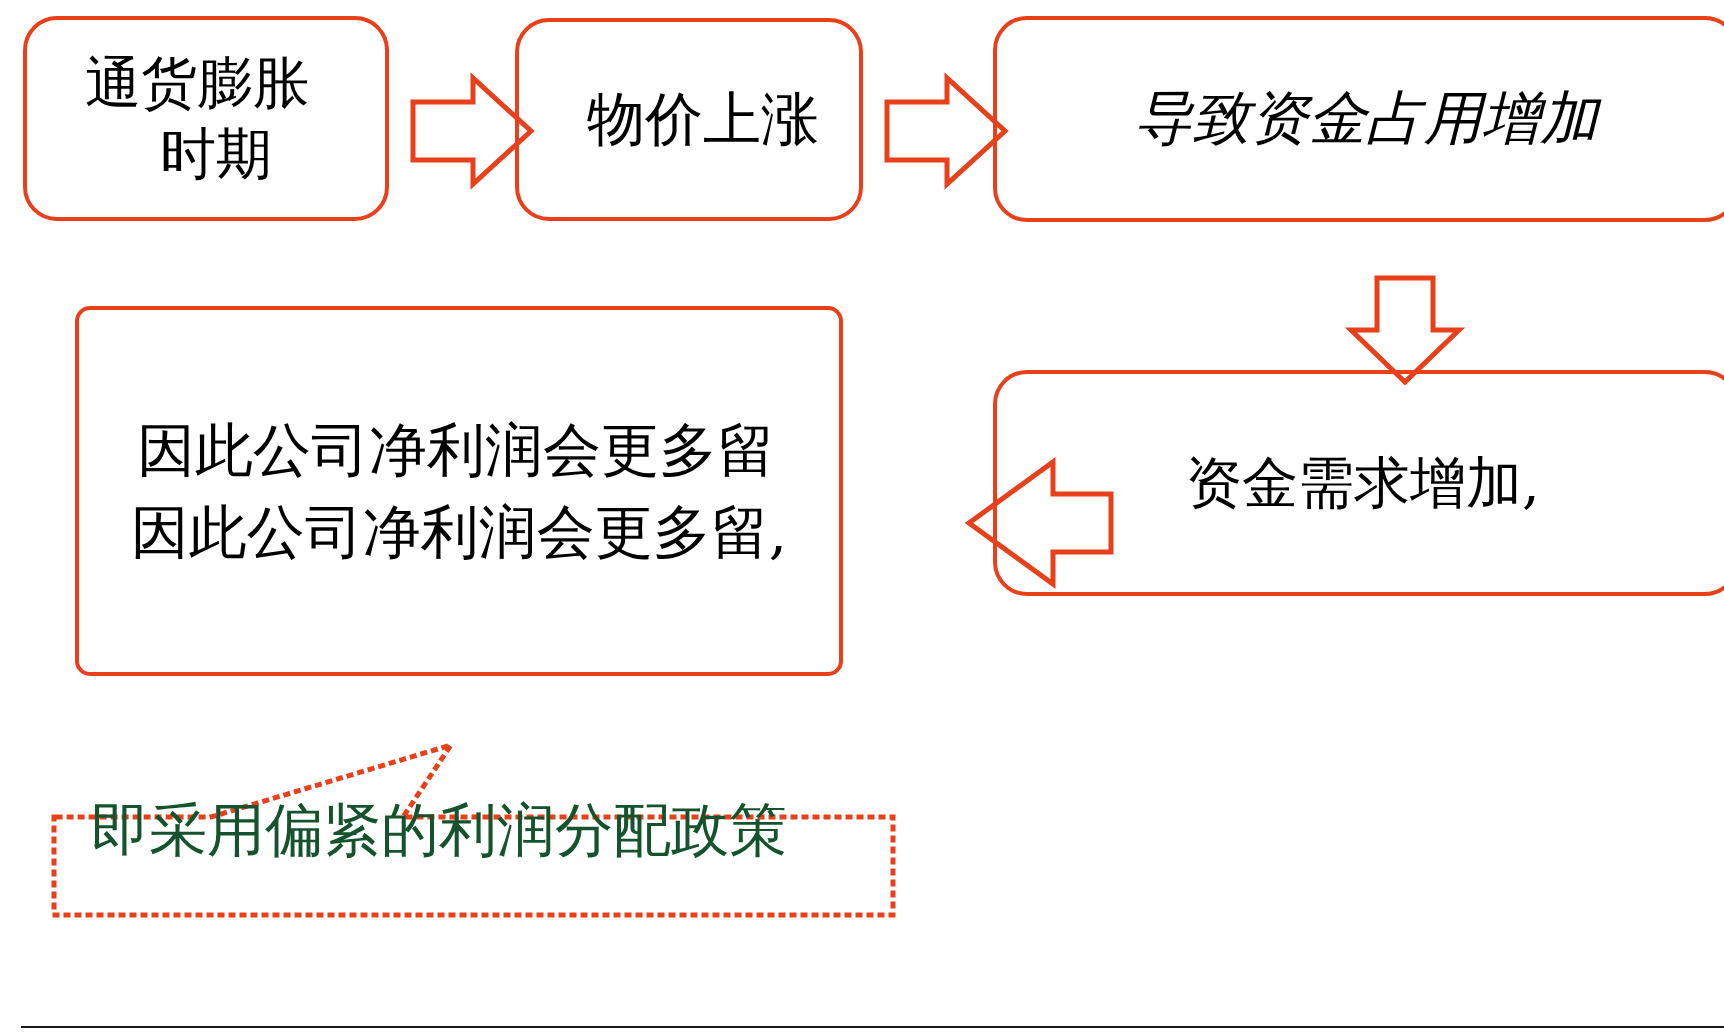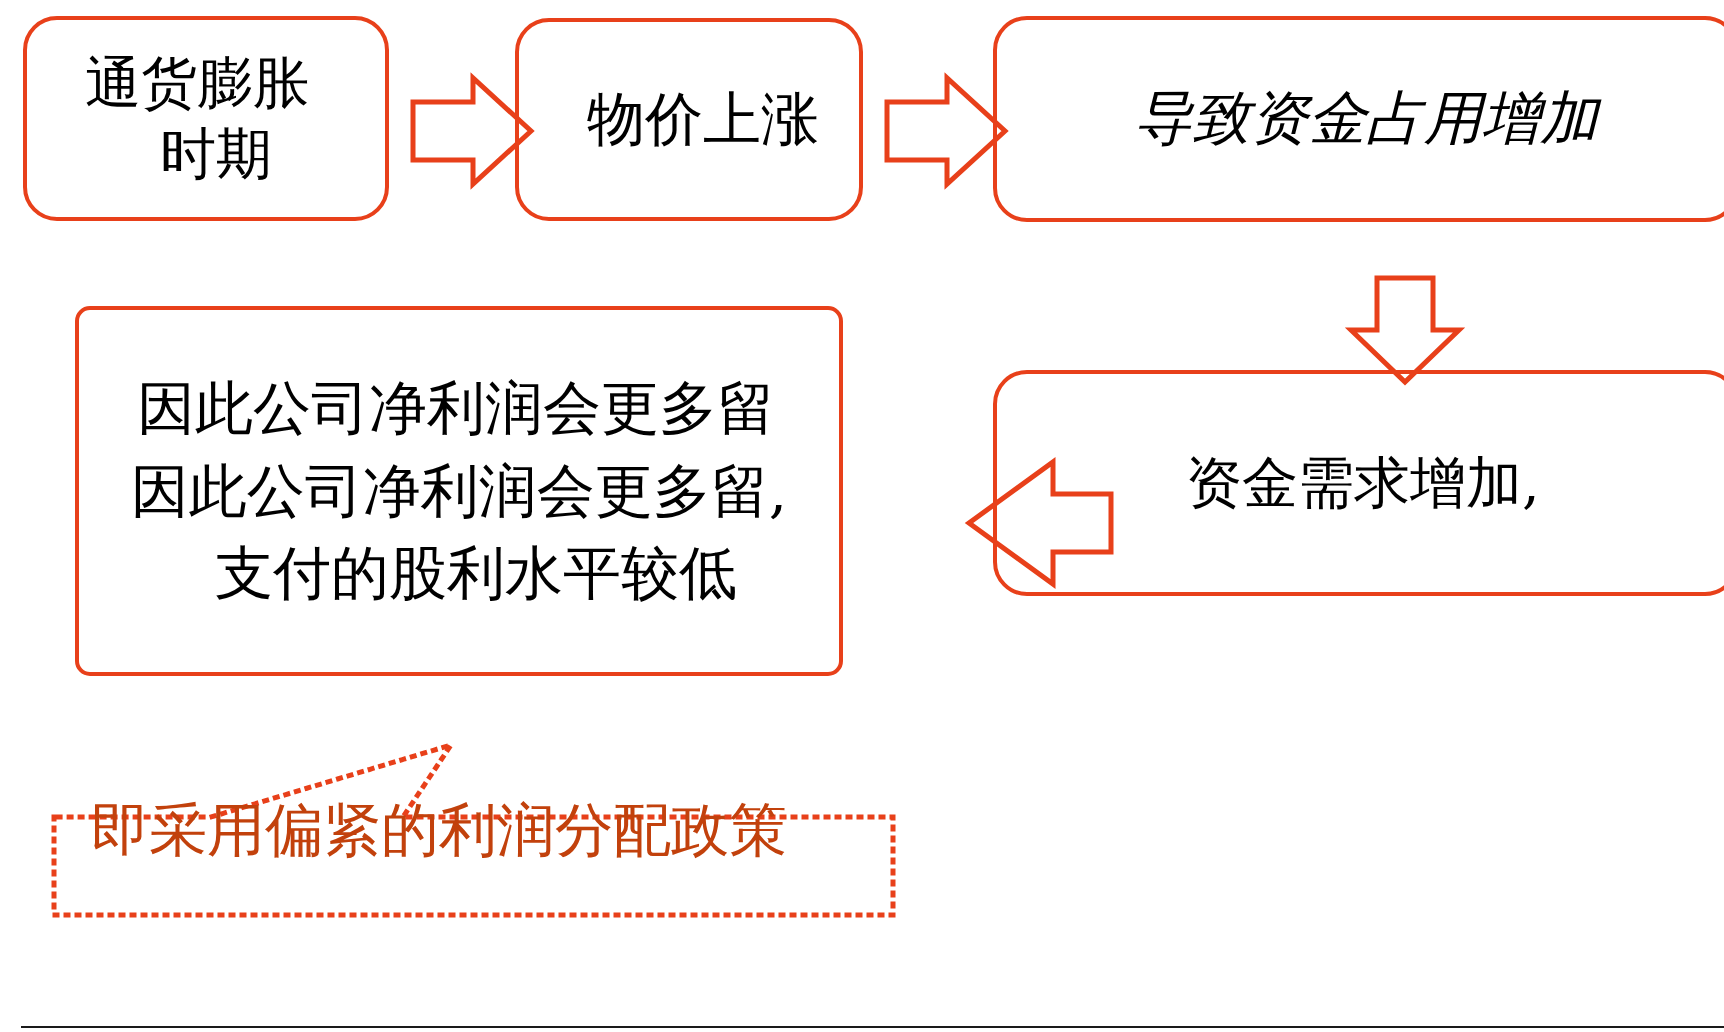--- a/index.html
+++ b/index.html
@@ -86,21 +86,21 @@
     position: absolute;
     left: 30px; top: 745px;
     width: 844px; height: 172px;
     box-sizing: border-box;
     display: flex;
     align-items: center;
     justify-content: flex-start;
     padding-left: 40px;
     font-family: "DejaVu Serif", "Liberation Serif", serif;
     font-size: 58px;
-    color: #c2410c;
+    color: #14532d;
     white-space: nowrap;
     z-index: 2;
   }
 
   
   #vector-layer {
     position: absolute;
     left: 0; top: 0;
     width: 1724px; height: 1032px;
     pointer-events: none;
@@ -159,21 +159,20 @@
     <span class="ln">导致资金占用增加</span>
   </div>
 
   <div class="box" id="box-funding-difficulty">
     <span class="ln">资金需求增加,</span>
   </div>
 
   <div class="box" id="box-retained-profit">
     <span class="ln">因此公司净利润会更多留</span>
     <span class="ln">因此公司净利润会更多留,</span>
-    <span class="ln">支付的股利水平较低</span>
   </div>
 
   <div id="callout-box">
     <span class="ln">即采用偏紧的利润分配政策</span>
   </div>
 
   <div id="bottom-rule"></div>
 </div>
 
 </body></html>

